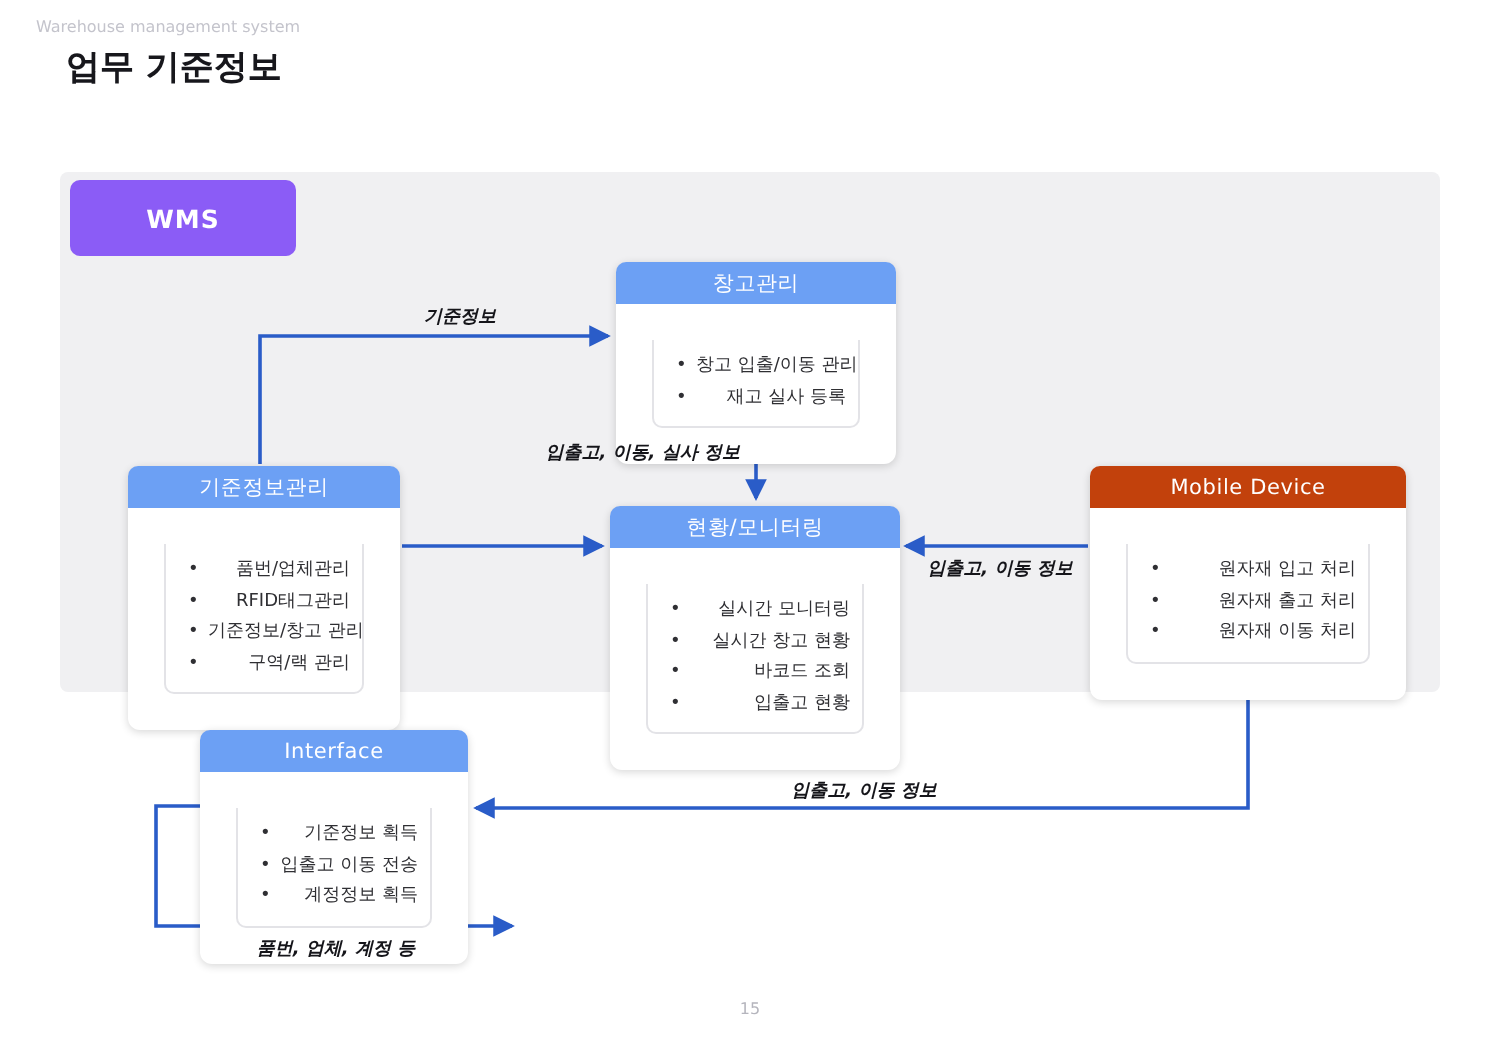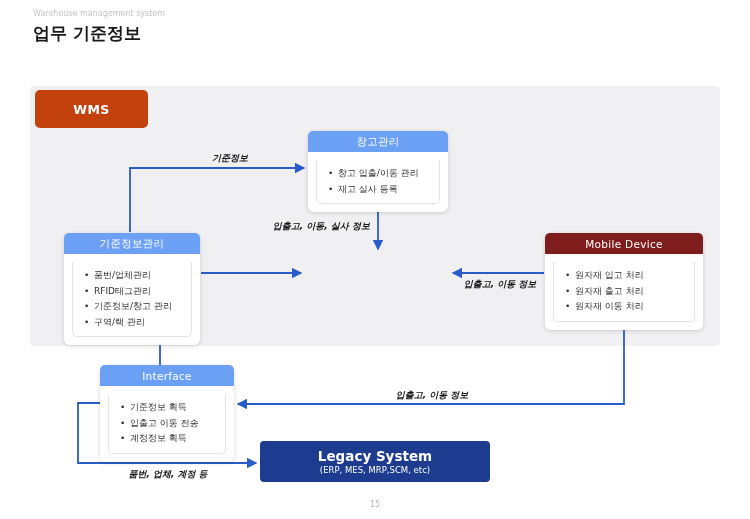--- a/index.html
+++ b/index.html
@@ -1,47 +1,47 @@
 <!DOCTYPE html>
 <html><head>
 <meta charset="utf-8">
 <style>
   html,body { margin:0; padding:0; background:#fff; }
   .canvas {
     position:relative; width:750px; height:519px; background:#ffffff;
     font-family:"DejaVu Sans","Liberation Sans",sans-serif; overflow:hidden;
   }
-  .eyebrow { position:absolute; left:33px; top:9px; font-size:8px; color:#c4c4cc; }
+  .eyebrow { position:absolute; left:18px; top:9px; font-size:8px; color:#c4c4cc; }
   .title   { position:absolute; left:33px; top:22px; font-size:17px; font-weight:700; color:#17171c; }
 
   .panel {
     position:absolute; left:30px; top:86px; width:690px; height:260px;
     background:#f0f0f2; border-radius:4px; z-index:0;
   }
 
   .arrows { position:absolute; left:0; top:0; z-index:1; pointer-events:none; }
   .fl { fill:none; stroke:#2a5cc8; stroke-width:1.8; marker-end:url(#ah); }
 
   .wms {
     position:absolute; left:35px; top:90px; width:113px; height:38px;
-    background:#c2410c; border-radius:5px; color:#fff; font-weight:700; font-size:12.5px;
+    background:#8b5cf6; border-radius:5px; color:#fff; font-weight:700; font-size:12.5px;
     display:flex; align-items:center; justify-content:center; z-index:2;
     letter-spacing:.5px;
   }
 
   .card { position:absolute; z-index:2; border-radius:6px; box-shadow:0 1px 4px rgba(0,0,0,.16); background:#fff; }
   .card-header {
     height:21px; background:#6ca0f4; color:#fff; font-weight:400; font-size:10.5px;
     display:flex; align-items:center; justify-content:center;
     border-radius:5px 5px 0 0; letter-spacing:.3px;
   }
-  .hdr-dark { background:#7f1d1d; }
+  .hdr-dark { background:#c2410c; }
   .card-body {
-    margin:8px; padding:6px 6px 6px 10px; list-style:none;
-    background:#fff; border:1px solid #e3e3e7; border-top:none; border-radius:0 0 5px 5px;
+    margin:18px; padding:6px 6px 6px 10px; list-style:none;
+    background:#fff; border:1px solid #e3e3e7; border-top:none; border-radius:0 0 5px 5px;text-align:right;
   }
   .card-body li { position:relative; padding-left:11px; font-size:9px; line-height:15.5px; color:#2f2f33; white-space:nowrap; }
   .card-body li::before { content:"•"; position:absolute; left:1px; color:#2f2f33; }
 
   .flabel { position:absolute; z-index:3; font-size:9px; font-weight:700; color:#15151a; white-space:nowrap;font-style:italic; }
 
   .legacy {
     position:absolute; left:260px; top:441px; width:230px; height:41px;
     background:#1e3c8f; border-radius:4px; color:#fff; text-align:center; z-index:2;
     display:flex; flex-direction:column; align-items:center; justify-content:center;
@@ -95,39 +95,44 @@
   <div class="card" style="left:64px;top:233px;width:136px">
     <div class="card-header">기준정보관리</div>
     <ul class="card-body">
       <li>품번/업체관리</li>
       <li>RFID태그관리</li>
       <li>기준정보/창고 관리</li>
       <li>구역/랙 관리</li>
     </ul>
   </div>
 
+  <div class="card" style="left:305px;top:253px;width:145px">
+    <div class="card-header">현황/모니터링</div>
+    <ul class="card-body">
+      <li>실시간 모니터링</li>
+      <li>실시간 창고 현황</li>
+      <li>바코드 조회</li>
+      <li>입출고 현황</li>
+    </ul>
+  </div>
 
   <div class="card" style="left:545px;top:233px;width:158px">
     <div class="card-header hdr-dark">Mobile Device</div>
     <ul class="card-body">
       <li>원자재 입고 처리</li>
       <li>원자재 출고 처리</li>
       <li>원자재 이동 처리</li>
     </ul>
   </div>
 
   <div class="card" style="left:100px;top:365px;width:134px">
     <div class="card-header">Interface</div>
     <ul class="card-body">
       <li>기준정보 획득</li>
       <li>입출고 이동 전송</li>
       <li>계정정보 획득</li>
     </ul>
   </div>
 
-  <div class="legacy">
-    <div class="legacy-title">Legacy System</div>
-    <div class="legacy-sub">(ERP, MES, MRP,SCM, etc)</div>
-  </div>
 
   <div class="page-num">15</div>
 
 </div>
 
 </body></html>

